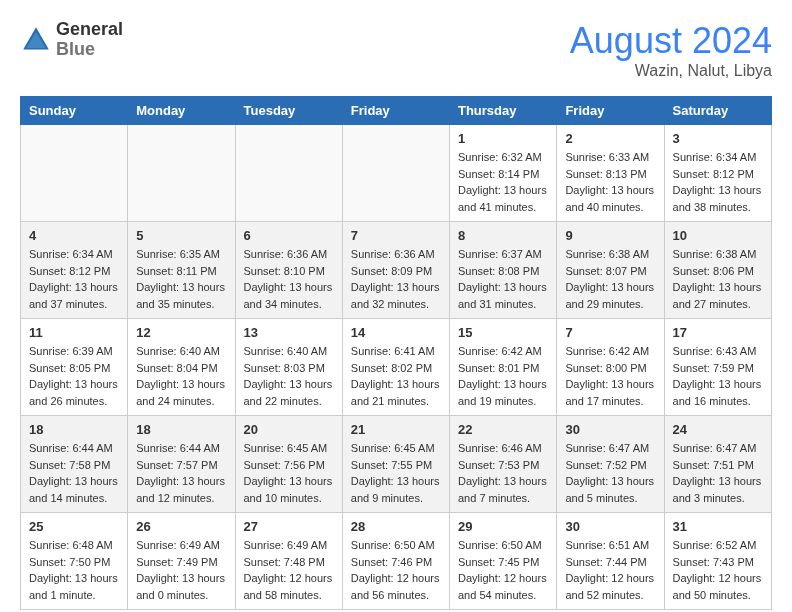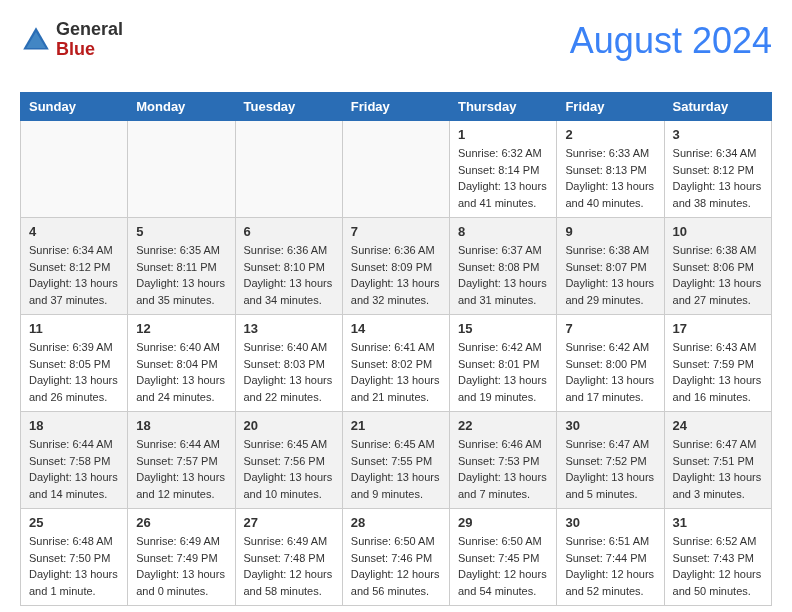--- a/index.html
+++ b/index.html
@@ -7,36 +7,36 @@
       font-family: Arial, sans-serif;
       background: #fff;
       width: 792px;
       min-height: 612px;
       padding: 20px;
     }
     .header {
       display: flex;
       justify-content: space-between;
       align-items: flex-start;
-      margin-bottom: 30px;
+      margin-bottom: 16px;
     }
     .logo {
       display: flex;
       align-items: center;
       gap: 4px;
     }
     .logo-text {
       display: flex;
       flex-direction: column;
       font-size: 18px;
       font-weight: bold;
       line-height: 1.1;
     }
     .logo-general { color: #333; }
-    .logo-blue { color: #b91c1c; }
+    .logo-blue { color: #737373; }
     .logo-icon {
       width: 32px;
       height: 32px;
     }
     .title-block {
       text-align: right;
     }
     .month-year {
       font-size: 36px;
       color: #3b82f6;
@@ -95,20 +95,21 @@
       <polygon points="20,4 36,32 4,32" fill="#2a6db5"></polygon>
       <polygon points="20,10 32,30 8,30" fill="#5a9fd4" opacity="0.5"></polygon>
     </svg>
     <div class="logo-text">
       <span class="logo-general">General</span>
       <span class="logo-blue">Blue</span>
     </div>
   </div>
   <div class="title-block">
     <div class="month-year">August 2024</div>
+    <div class="location">Wazin, Nalut, Libya</div>
   </div>
 </div>
 
 <table class="calendar">
   <thead>
     <tr>
     <th>Sunday</th>
         <th>Monday</th>
         <th>Tuesday</th>
         <th>Friday</th>

